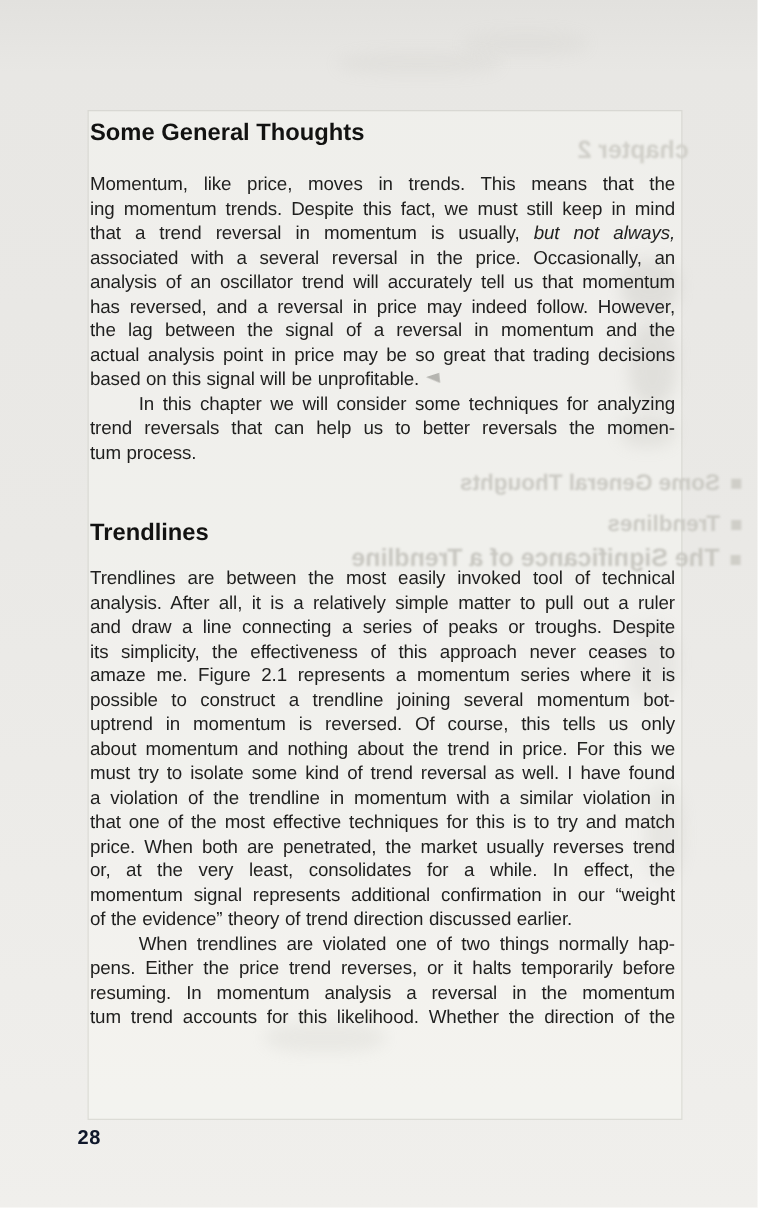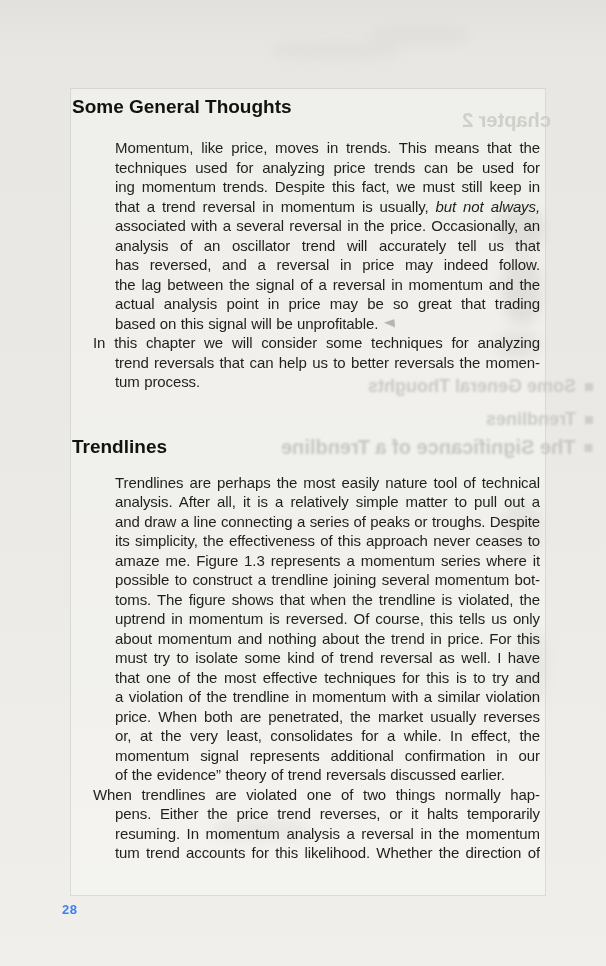--- a/index.html
+++ b/index.html
@@ -37,34 +37,34 @@
     z-index:3;
   }
   .heading{
     font-size:19px;font-weight:700;color:#121211;line-height:24px;
     margin:0 0 19px 0;letter-spacing:0;
   }
   .paragraph{margin:0;}
   .paragraph + .heading{margin-top:43px;margin-bottom:14px;}
   .line{
     text-align:justify;text-align-last:justify;
-    height:19.5px;overflow:hidden;word-spacing:.4px;padding-left:43px;
+    height:19.5px;overflow:hidden;word-spacing:.4px;
   }
   .line.end{text-align-last:left;}
-  .line.indent{padding-left:21px;}
+  .line.indent{padding-left:21px;margin-left:18px;}
   .line em{}
   .artifact{
     display:inline-block;width:0;height:0;
     border-left:11px solid transparent;border-top:8px solid #8f8e89;
     transform:rotate(-18deg) skewX(-12deg);
     opacity:.6;margin-left:6px;filter:blur(.5px);
   }
   .page-number{
     position:absolute;left:62px;top:902px;z-index:3;
-    font-size:13px;font-weight:700;color:#3b82f6;letter-spacing:.5px;
+    font-size:16px;font-weight:700;color:#0f172a;letter-spacing:.5px;
   }
 </style>
 </head>
 <body>
 
 <div class="inner-box"></div>
 
 <div class="showthrough">
   <div class="st-chapter">chapter 2</div>
   <div id="st-bullets">
@@ -89,53 +89,51 @@
   <div class="blob" style="left:516px;top:628px;width:30px;height:76px;opacity:.18"></div>
   <div class="blob" style="left:212px;top:818px;width:96px;height:24px;opacity:.16"></div>
   <div class="blob" style="left:270px;top:42px;width:130px;height:18px;opacity:.12"></div>
   <div class="blob" style="left:370px;top:25px;width:100px;height:20px;opacity:.10"></div>
 </div>
 
 <div class="content" id="content">
     <div class="heading">Some General Thoughts</div>
     <div class="paragraph">
       <div class="line">Momentum, like price, moves in trends. This means that the</div>
-      <div class="line">techniques used for analyzing price trends can be used for apprais-</div>
       <div class="line">ing momentum trends. Despite this fact, we must still keep in mind</div>
       <div class="line">that a trend reversal in momentum is usually, <em>but not always,</em></div>
       <div class="line">associated with a several reversal in the price. Occasionally, an</div>
       <div class="line">analysis of an oscillator trend will accurately tell us that momentum</div>
       <div class="line">has reversed, and a reversal in price may indeed follow. However,</div>
       <div class="line">the lag between the signal of a reversal in momentum and the</div>
       <div class="line">actual analysis point in price may be so great that trading decisions</div>
       <div class="line end">based on this signal will be unprofitable.<span class="artifact"></span></div>
     </div>
     <div class="paragraph">
       <div class="line indent">In this chapter we will consider some techniques for analyzing</div>
       <div class="line">trend reversals that can help us to better reversals the momen-</div>
       <div class="line end">tum process.</div>
     </div>
     <div class="heading">Trendlines</div>
     <div class="paragraph">
-      <div class="line">Trendlines are perhaps the most easily nature tool of technical</div>
+      <div class="line">Trendlines are between the most easily invoked tool of technical</div>
       <div class="line">analysis. After all, it is a relatively simple matter to pull out a ruler</div>
       <div class="line">and draw a line connecting a series of peaks or troughs. Despite</div>
       <div class="line">its simplicity, the effectiveness of this approach never ceases to</div>
-      <div class="line">amaze me. Figure 1.3 represents a momentum series where it is</div>
+      <div class="line">amaze me. Figure 2.1 represents a momentum series where it is</div>
       <div class="line">possible to construct a trendline joining several momentum bot-</div>
-      <div class="line">toms. The figure shows that when the trendline is violated, the</div>
       <div class="line">uptrend in momentum is reversed. Of course, this tells us only</div>
       <div class="line">about momentum and nothing about the trend in price. For this we</div>
       <div class="line">must try to isolate some kind of trend reversal as well. I have found</div>
+      <div class="line">a violation of the trendline in momentum with a similar violation in</div>
       <div class="line">that one of the most effective techniques for this is to try and match</div>
-      <div class="line">a violation of the trendline in momentum with a similar violation in</div>
       <div class="line">price. When both are penetrated, the market usually reverses trend</div>
       <div class="line">or, at the very least, consolidates for a while. In effect, the</div>
       <div class="line">momentum signal represents additional confirmation in our “weight</div>
-      <div class="line end">of the evidence” theory of trend reversals discussed earlier.</div>
+      <div class="line end">of the evidence” theory of trend direction discussed earlier.</div>
     </div>
     <div class="paragraph">
       <div class="line indent">When trendlines are violated one of two things normally hap-</div>
       <div class="line">pens. Either the price trend reverses, or it halts temporarily before</div>
       <div class="line">resuming. In momentum analysis a reversal in the momentum</div>
       <div class="line">tum trend accounts for this likelihood. Whether the direction of the</div>
     </div>
   </div>
 
 <div class="page-number">28</div>

